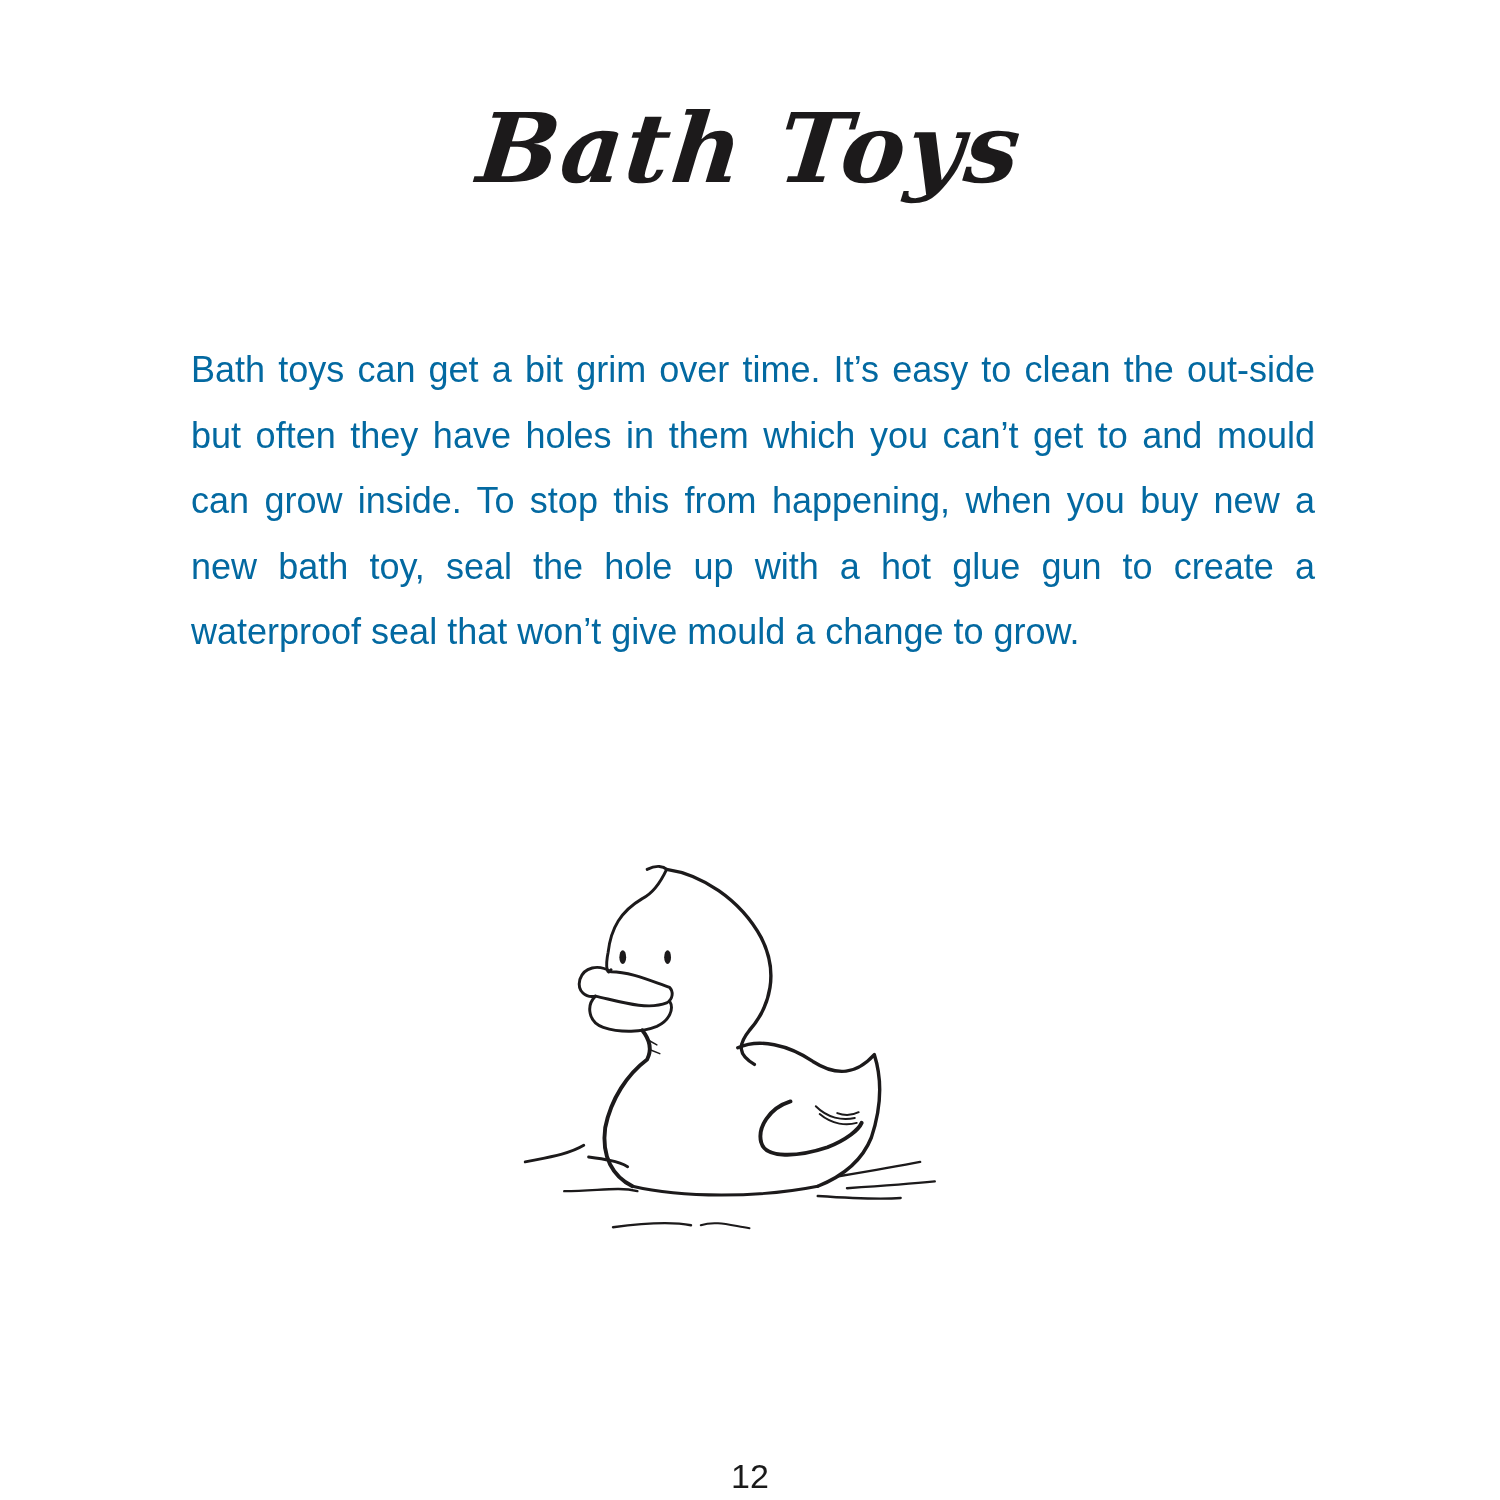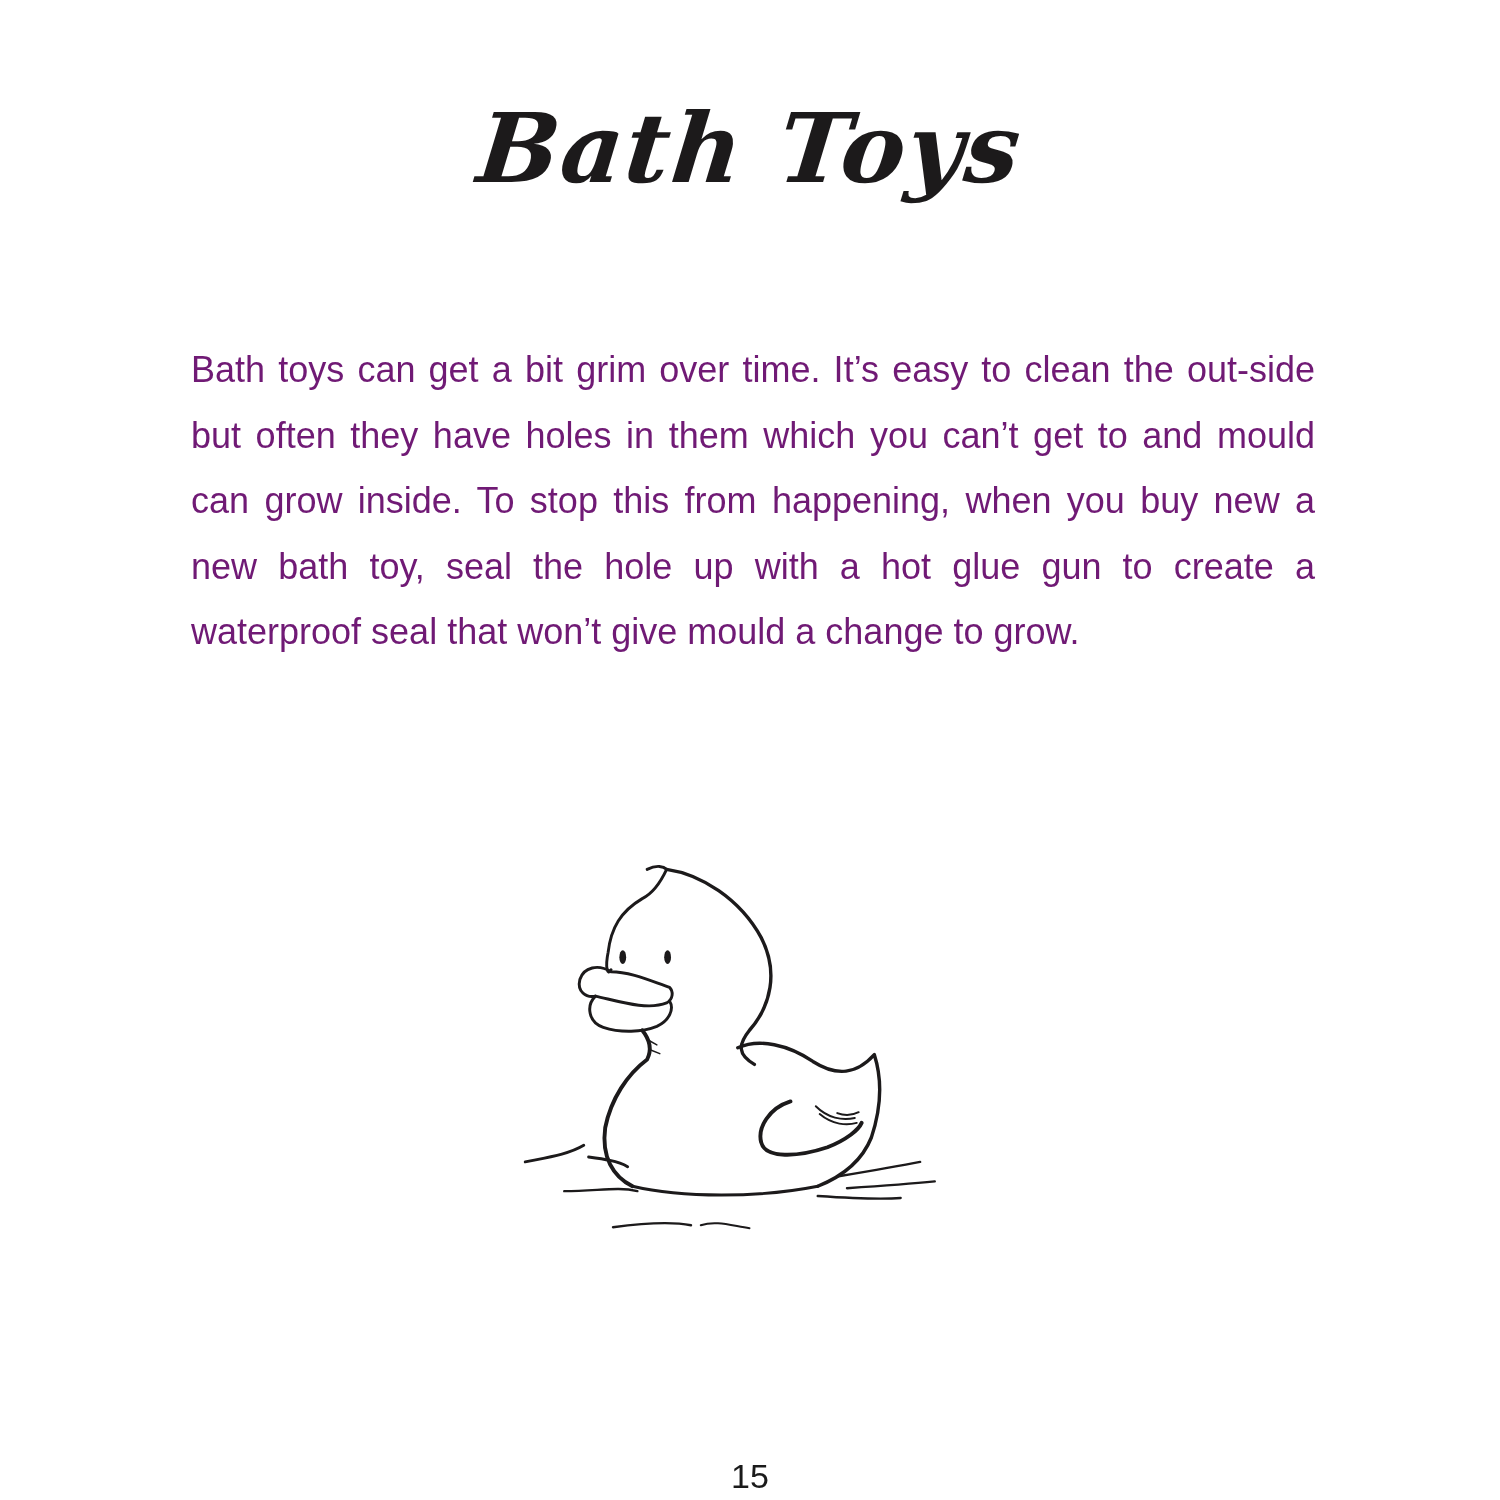--- a/index.html
+++ b/index.html
@@ -29,21 +29,21 @@
       transform: skewX(-6deg);
     }
     .body-text {
       position: absolute;
       left: 191px;
       top: 337px;
       width: 1124px;
       font-family: "Liberation Sans", sans-serif;
       font-size: 36px;
       line-height: 65.5px;
-      color: #701a75;
+      color: #0369a1;
       text-align: justify;
       text-align-last: left;
       margin: 0;
       font-weight: normal;
     }
     .illustration {
       position: absolute;
       left: 505px;
       top: 845px;
       width: 450px;
@@ -91,13 +91,13 @@
     <path d="M292 263 C270 270, 258 290, 262 305 C266 322, 300 320, 330 310 C350 302, 362 292, 365 285" stroke-width="4"></path>
     <path d="M318 268 C330 280, 345 283, 358 280 M322 276 C335 287, 350 288, 360 285 M340 275 C348 278, 356 277, 362 274" stroke-width="2"></path>
 
     <path d="M20 325 C45 320, 65 317, 80 308 M85 320 C100 322, 115 324, 125 330" stroke-width="3"></path>
     <path d="M60 355 C95 355, 115 350, 135 355 M110 392 C140 388, 170 386, 190 390" stroke-width="2.5"></path>
     <path d="M340 340 C370 335, 400 330, 425 325 M350 352 C380 350, 410 348, 440 345 M320 360 C350 362, 380 364, 405 362" stroke-width="2.5"></path>
     <path d="M200 390 C215 385, 230 390, 250 393" stroke-width="2"></path>
   </svg>
 </div>
 
-<div class="page-number">15</div>
+<div class="page-number">12</div>
 
 </body></html>

